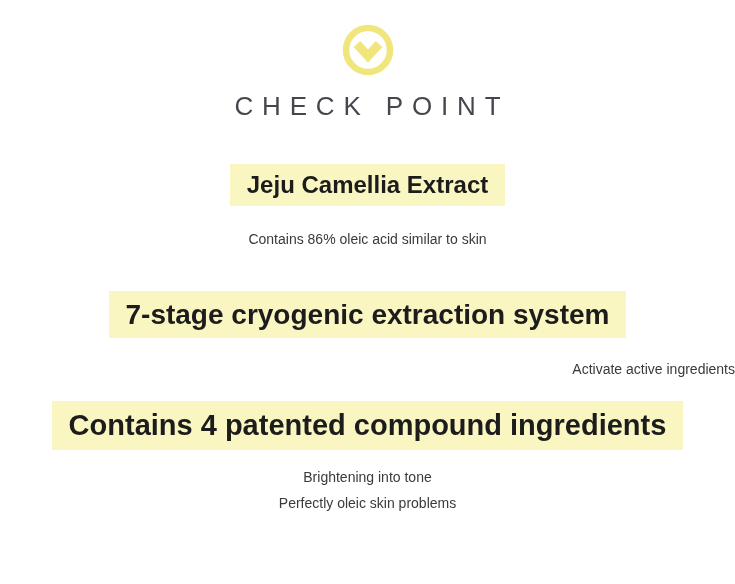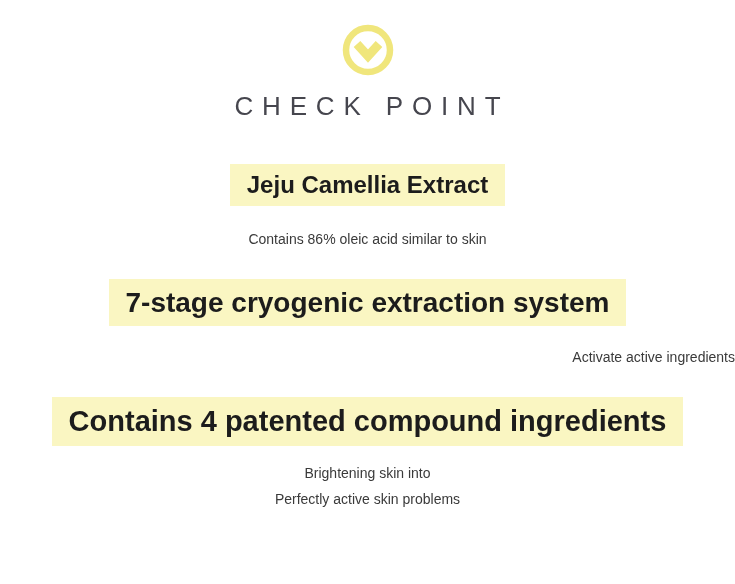--- a/index.html
+++ b/index.html
@@ -40,22 +40,22 @@
   .section { text-align: center; }
   .hl {
     display: inline-block;
     background: #faf6c2;
     color: #1c1c1c;
     font-weight: 700;
     line-height: 1.18;
     padding: 7px 17px;
   }
   .hl-1 { font-size: 24px; margin-top: 42px; }
-  .hl-2 { font-size: 28px; margin-top: 27px; }
-  .hl-3 { font-size: 29px; margin-top: 27px; }
+  .hl-2 { font-size: 28px; margin-top: 39px; }
+  .hl-3 { font-size: 29px; margin-top: 19px; }
   .body {
     color: #3a3a3a;
     font-size: 14px;
     line-height: 26px;
   }
   .body-1 { margin-top: 20px; }
   .body-2 { margin-top: 18px; text-align: right; }
   .body-3 { margin-top: 14px; }
   .line { white-space: nowrap; }
 </style>
@@ -85,18 +85,18 @@
   <div class="section">
     <span class="hl hl-2">7-stage cryogenic extraction system</span>
     <div class="body body-2">
       <div class="line">Activate active ingredients</div>
     </div>
   </div>
 
   <div class="section">
     <span class="hl hl-3">Contains 4 patented compound ingredients</span>
     <div class="body body-3">
-      <div class="line">Brightening skin into</div>
-      <div class="line">Perfectly active skin problems</div>
+      <div class="line">Brightening into tone</div>
+      <div class="line">Perfectly oleic skin problems</div>
     </div>
   </div>
 
 </div>
 
 </body></html>

